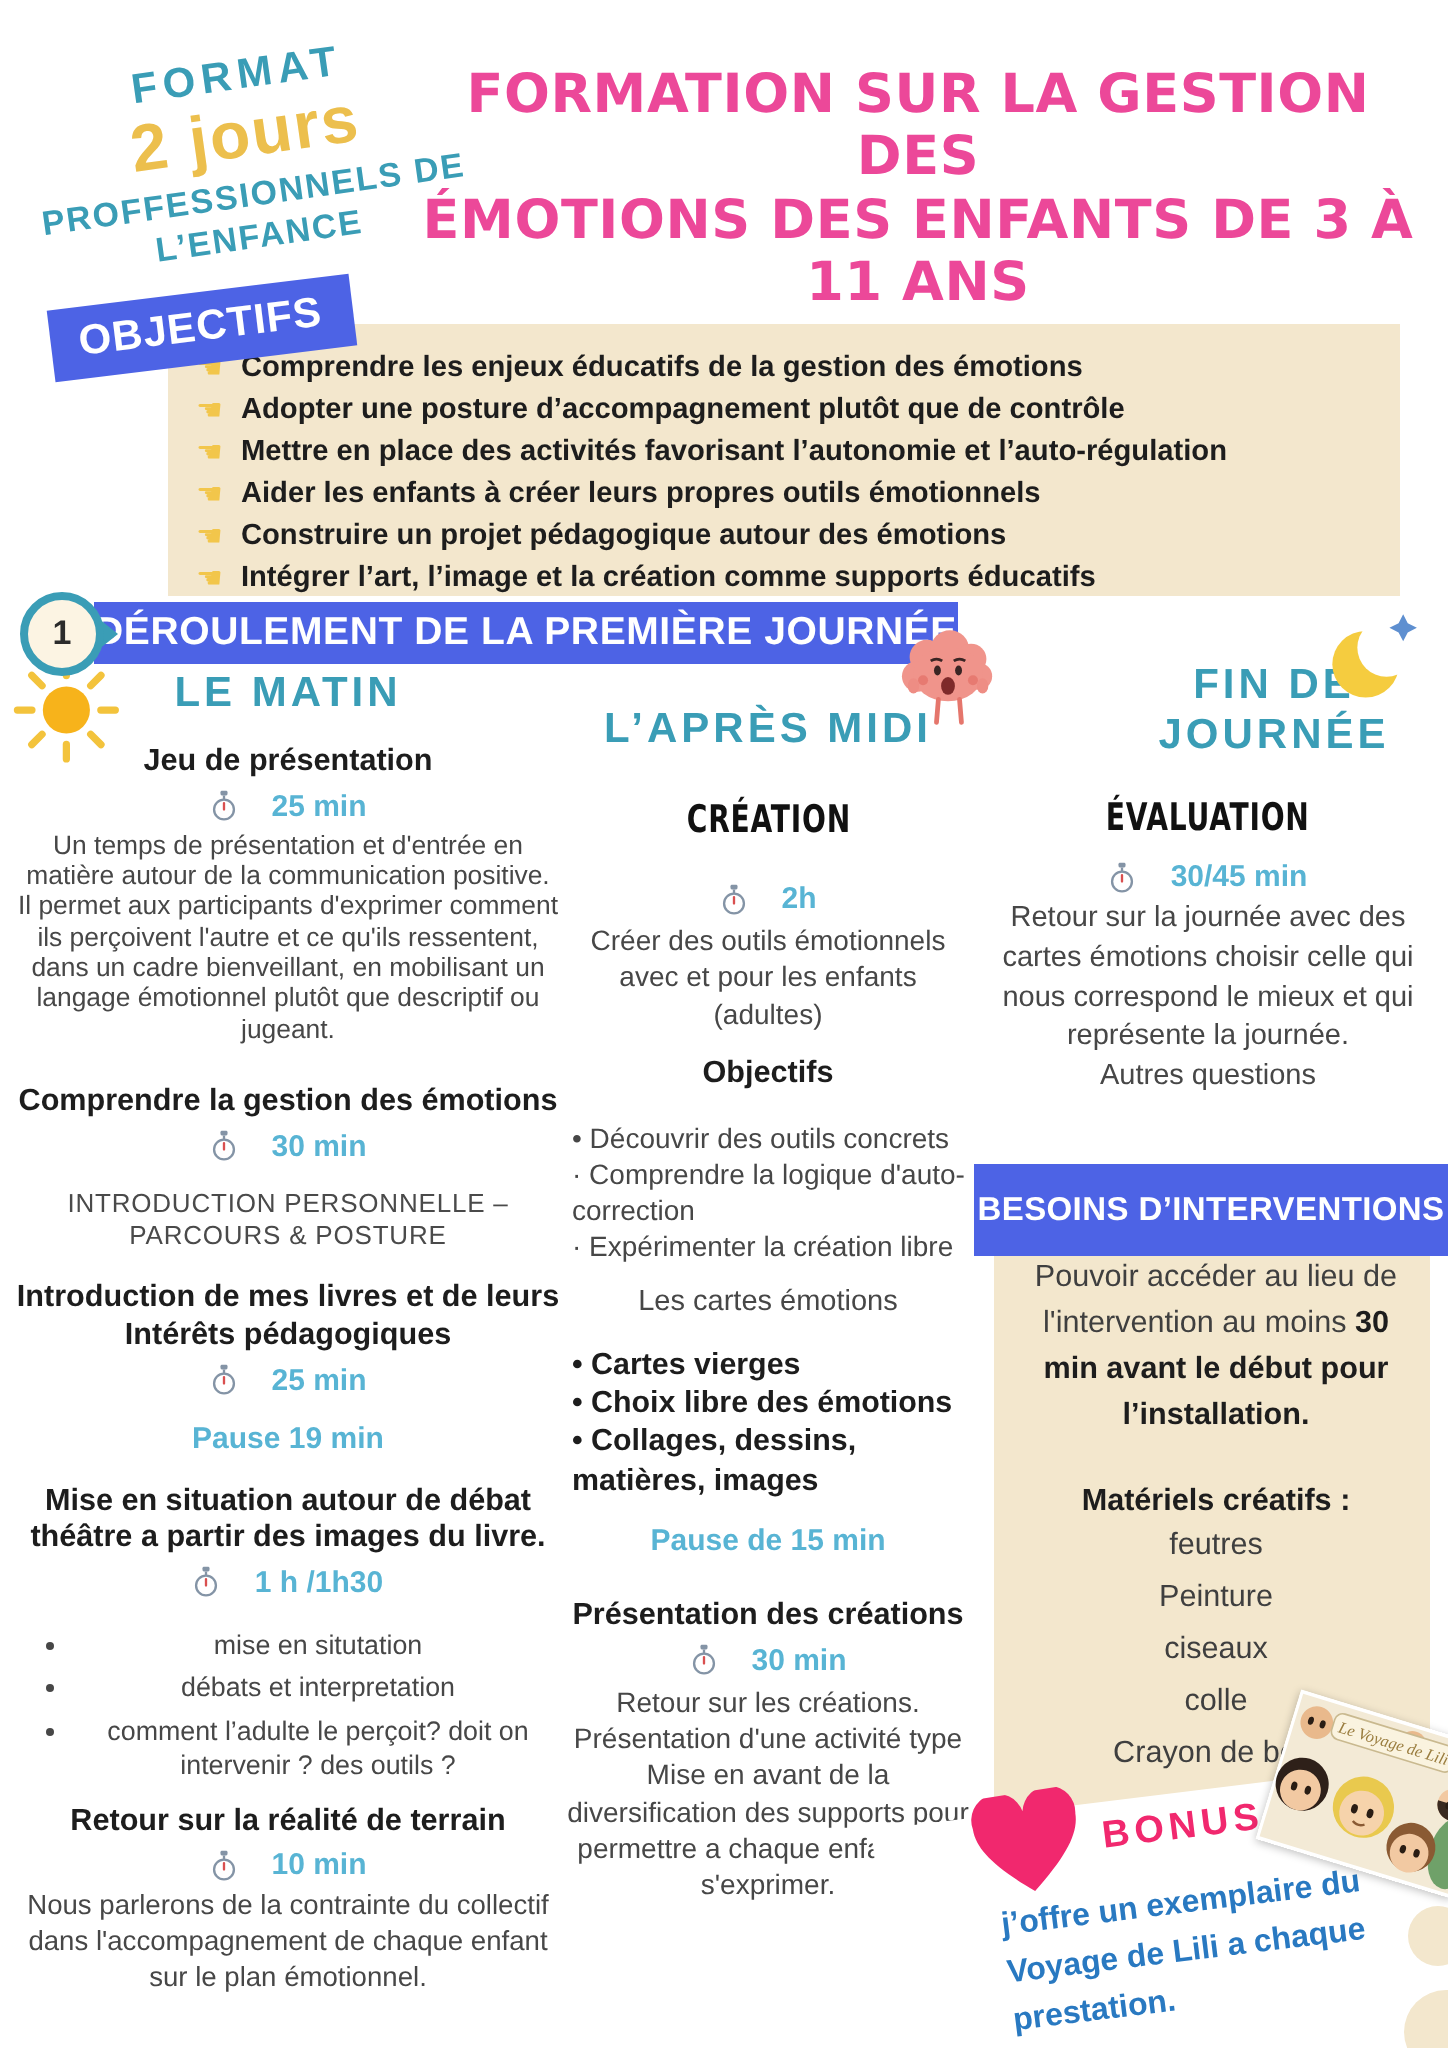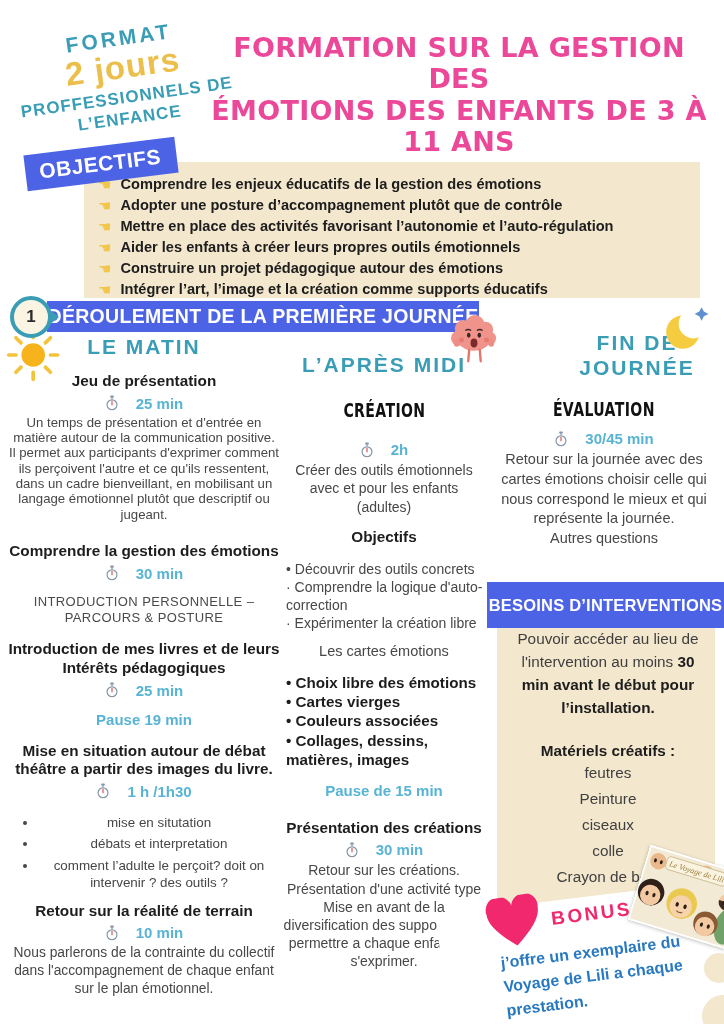--- a/index.html
+++ b/index.html
@@ -284,23 +284,22 @@
   <div class="aft-body mb12">Créer des outils émotionnels avec et pour les enfants (adultes)</div>
 
   <div class="sublabel mb14">Objectifs</div>
   <div class="obj-lines pre mb10">• Découvrir des outils concrets
 · Comprendre la logique d'auto-correction
 · Expérimenter la création libre</div>
 
   <div class="central-value mb14">Les cartes émotions</div>
 
   <div class="act-items mb12">
+    <div>• Cartes vierges</div>
     <div>• Choix libre des émotions</div>
-    <div>• Cartes vierges</div>
-    <div>• Couleurs associées</div>
     <div>• Collages, dessins, matières, images</div>
   </div>
 
   <div class="pause mb20">Pause de 15 min</div>
 
   <div class="blk-title">Présentation des créations</div>
   <div class="trow">
     <svg width="14" height="16" viewBox="0 0 24 26">
         <rect x="9" y="0" width="6" height="4" rx="1.2" fill="#8494a6"></rect>
         <line x1="12" y1="4" x2="12" y2="7" stroke="#8494a6" stroke-width="2"></line>

